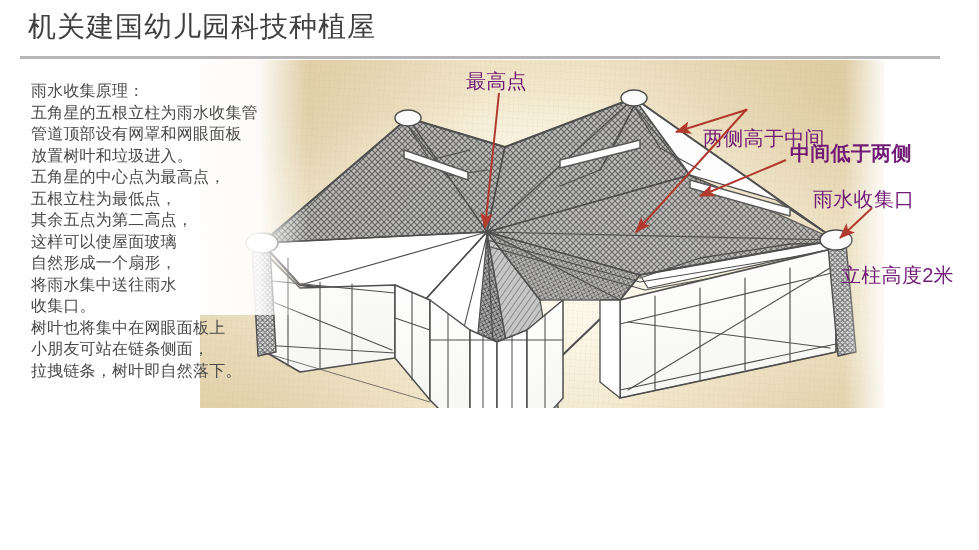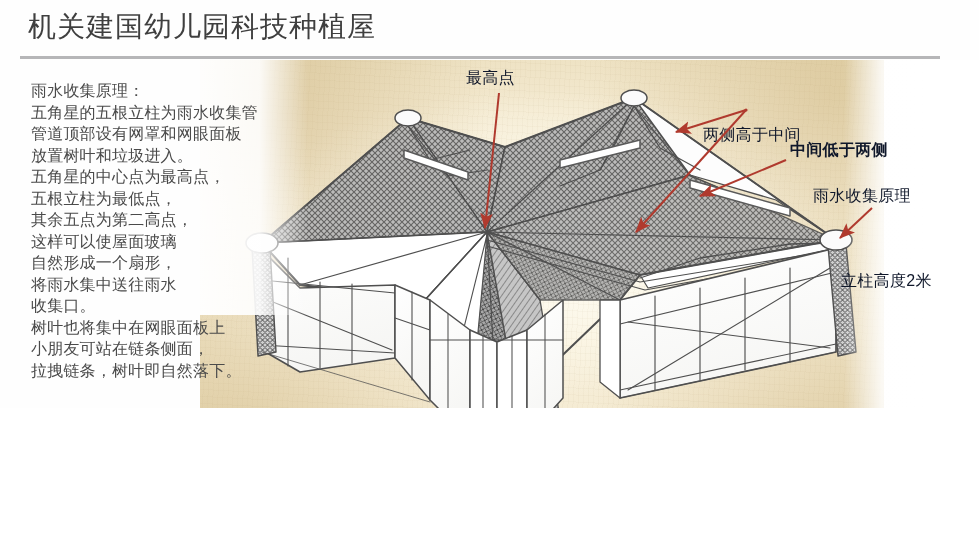--- a/index.html
+++ b/index.html
@@ -77,27 +77,27 @@
     position:absolute;left:31px;top:80px;width:300px;
     font-size:16px;line-height:21.5px;
     color:#4a4a4a;
     white-space:pre;
     letter-spacing:0.2px;
   }
 
   
   .label{
     position:absolute;
-    font-size:16px;color:#0f172a;white-space:nowrap;letter-spacing:0.3px;
+    font-size:20px;color:#701a75;white-space:nowrap;letter-spacing:0.3px;
   }
   .lbl-peak{left:466px;top:68px;}
   .lbl-sides{left:703px;top:85px;margin-top:40px;}
   .lbl-middle{left:790px;top:140px;font-weight:bold;}
   .lbl-inlet{left:813px;top:186px;}
-  .lbl-column{left:841px;top:271px;}
+  .lbl-column{left:841px;top:262px;}
 
   
   svg.overlay{position:absolute;left:0;top:0;width:979px;height:550px;pointer-events:none;}
 </style>
 </head>
 <body>
 
 <div id="slide">
 
   <div class="title">机关建国幼儿园科技种植屋</div>
@@ -277,21 +277,21 @@
 自然形成一个扇形，
 将雨水集中送往雨水
 收集口。
 树叶也将集中在网眼面板上
 小朋友可站在链条侧面，
 拉拽链条，树叶即自然落下。</div>
 
   <div class="label lbl-peak">最高点</div>
   <div class="label lbl-sides">两侧高于中间</div>
   <div class="label lbl-middle">中间低于两侧</div>
-  <div class="label lbl-inlet">雨水收集原理</div>
+  <div class="label lbl-inlet">雨水收集口</div>
   <div class="label lbl-column">立柱高度2米</div>
 
   <svg class="overlay" viewBox="0 0 979 550">
     <defs>
       <marker id="ah" markerWidth="9" markerHeight="9" refX="7.4" refY="3.2" orient="auto">
         <path d="M0,0 L8,3.2 L0,6.4 L1.8,3.2 Z" fill="#b03a2e"></path>
       </marker>
     </defs>
     <g stroke="#b03a2e" stroke-width="2" fill="none" marker-end="url(#ah)">
 

